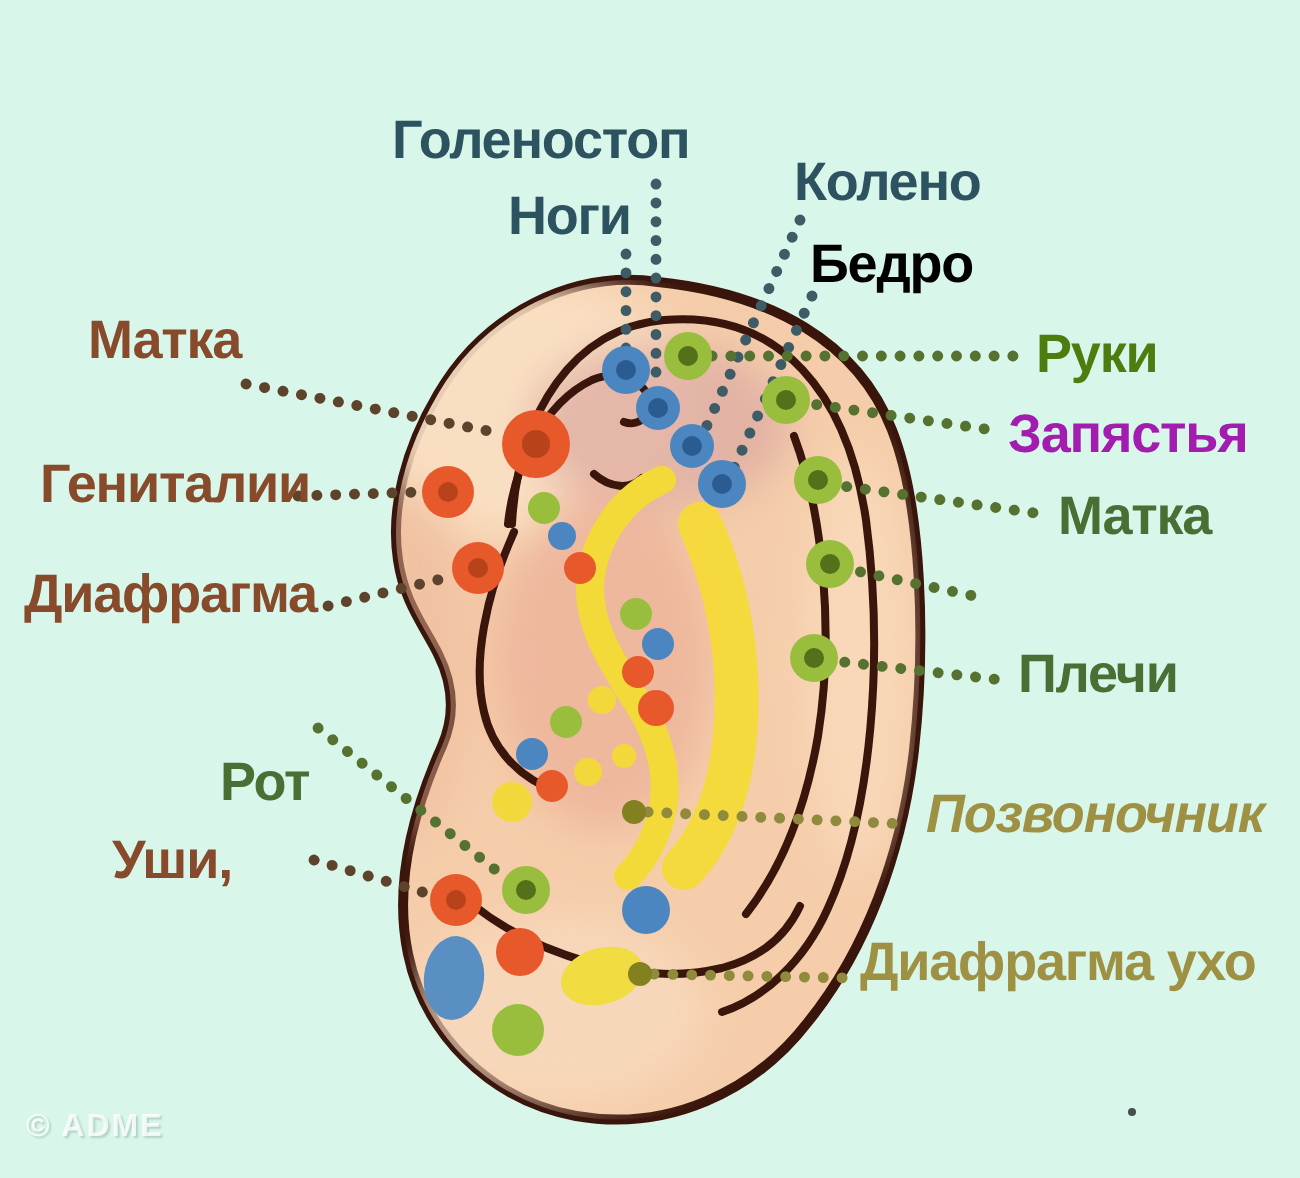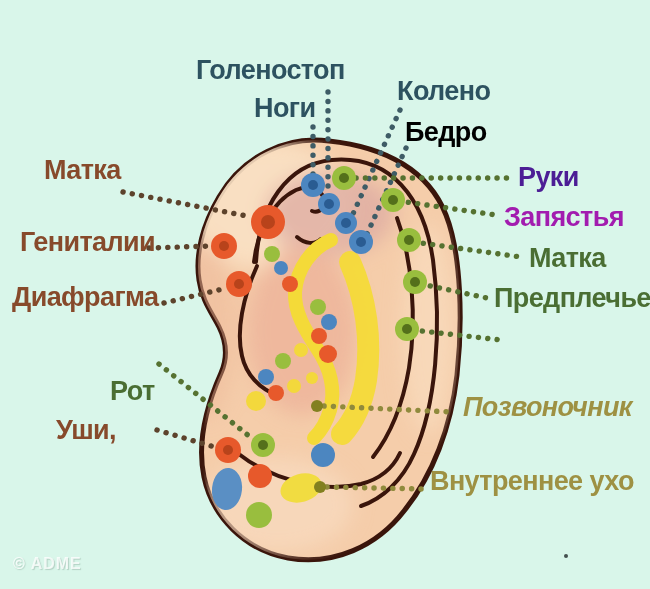--- a/index.html
+++ b/index.html
@@ -158,21 +158,21 @@
   <div class="lbl lbl-nogi" style="color: rgb(45, 82, 96); text-align: right;">Ноги</div>
   <div class="lbl lbl-koleno" style="color: rgb(45, 82, 96);">Колено</div>
   <div class="lbl lbl-bedro" style="color: #000000;">Бедро</div>
   <div class="lbl lbl-matka" style="color: rgb(135, 74, 43);">Матка</div>
   <div class="lbl lbl-diafragma" style="color: rgb(135, 74, 43);">Диафрагма</div>
   <div class="lbl lbl-genitalii" style="color: rgb(135, 74, 43);">Гениталии</div>
   <div class="lbl lbl-rot" style="color: rgb(74, 110, 51);">Рот</div>
   <div class="lbl lbl-ushi" style="color: rgb(135, 74, 43);">
     <div>Уши,</div>
   </div>
-  <div class="lbl lbl-ruki" style="color: #4c1d95;">Руки</div>
+  <div class="lbl lbl-ruki" style="color: #4d7c0f;">Руки</div>
   <div class="lbl lbl-zapyastya" style="color: #a21caf;">Запястья</div>
   <div class="lbl lbl-lokti" style="color: rgb(74, 110, 51);">Матка</div>
-  <div class="lbl lbl-predpleche" style="color: rgb(74, 110, 51);">Предплечье</div>
+  <div class="lbl lbl-plechi" style="color: rgb(74, 110, 51);">Плечи</div>
   <div class="lbl lbl-pozvonochnik" style="color: rgb(158, 145, 67); font-style: italic;">Позвоночник</div>
-  <div class="lbl lbl-vnutrennee" style="color: rgb(158, 145, 67);">Внутреннее ухо</div>
+  <div class="lbl lbl-vnutrennee" style="color: rgb(158, 145, 67);">Диафрагма ухо</div>
 
   <div class="watermark">© ADME</div>
 </div>
 
 </body></html>

